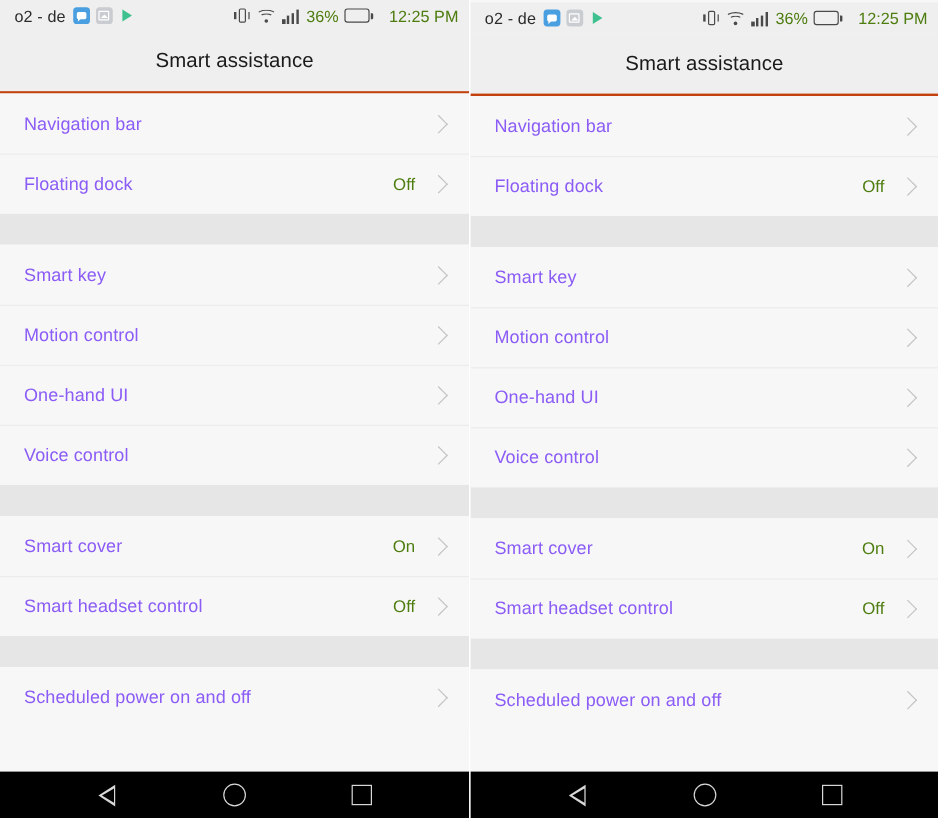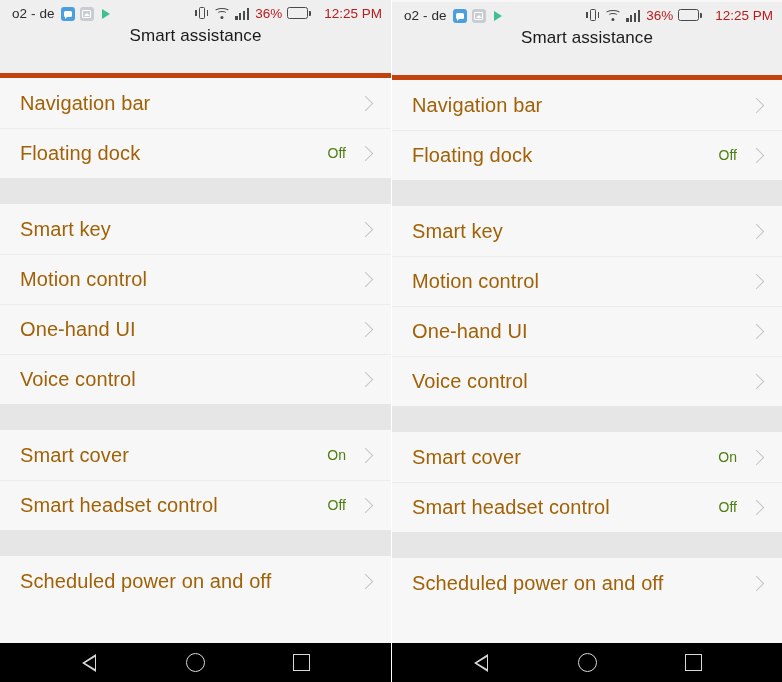--- a/index.html
+++ b/index.html
@@ -43,21 +43,21 @@
     height: 26px;
     flex: 0 0 26px;
     background: #efefef;
     display: flex;
     align-items: center;
     padding: 0 9px 0 12px;
     box-sizing: border-box;
   }
   .sb-left {
     display: flex;
-    align-items: flex-end;
+    align-items: flex-start;
     gap: 6px;
     flex: 1 1 auto;
   }
   .carrier {
     font-size: 13.5px;
     color: #2b2b2b;
     letter-spacing: 0.1px;
     white-space: nowrap;
   }
   .notif-icons {
@@ -165,21 +165,21 @@
     display: flex; align-items: flex-end; gap: 1.4px;
   }
   .ico-signal i { width: 2.4px; background: #4a4a4a; display: block; }
   .ico-signal i:nth-child(1) { height: 4px; }
   .ico-signal i:nth-child(2) { height: 6.5px; }
   .ico-signal i:nth-child(3) { height: 9px; }
   .ico-signal i:nth-child(4) { height: 11.5px; }
 
   .sb-text {
     font-size: 13.5px;
-    color: #b91c1c;
+    color: #4d7c0f;
     white-space: nowrap;
   }
   .battery {
     width: 21px; height: 11.5px;
     border: 1.6px solid #4a4a4a;
     border-radius: 2.5px;
     position: relative;
     box-sizing: border-box;
     padding: 1.2px;
   }
@@ -197,23 +197,23 @@
     border-radius: 1px;
   }
   .clock { margin-left: 11px; }
 
   
   .titlebar {
     flex: 0 0 52px;
     height: 52px;
     background: #efefef;
     display: flex;
-    align-items: flex-start;
+    align-items: center;
     justify-content: center;
-    border-bottom: 5px solid #c2410c;
+    border-bottom: 2px solid #c2410c;
     box-sizing: border-box;
   }
   .titlebar .title {
     font-size: 17px;
     color: #1a1a1a;
     letter-spacing: 0.1px;
   }
 
   
   .list {
@@ -237,22 +237,22 @@
   }
   .row + .row::before {
     content: "";
     position: absolute;
     left: 0; right: 0; top: 0;
     height: 1px;
     background: #ececec;
   }
   .row .label {
     flex: 1 1 auto;
-    font-size: 20px;
-    color: #a16207;
+    font-size: 15px;
+    color: #8b5cf6;
     letter-spacing: 0.1px;
     white-space: nowrap;
   }
   .row .value {
     font-size: 14px;
     color: #4d7c0f;
     margin-right: 14px;
     white-space: nowrap;
   }
   .chev {

